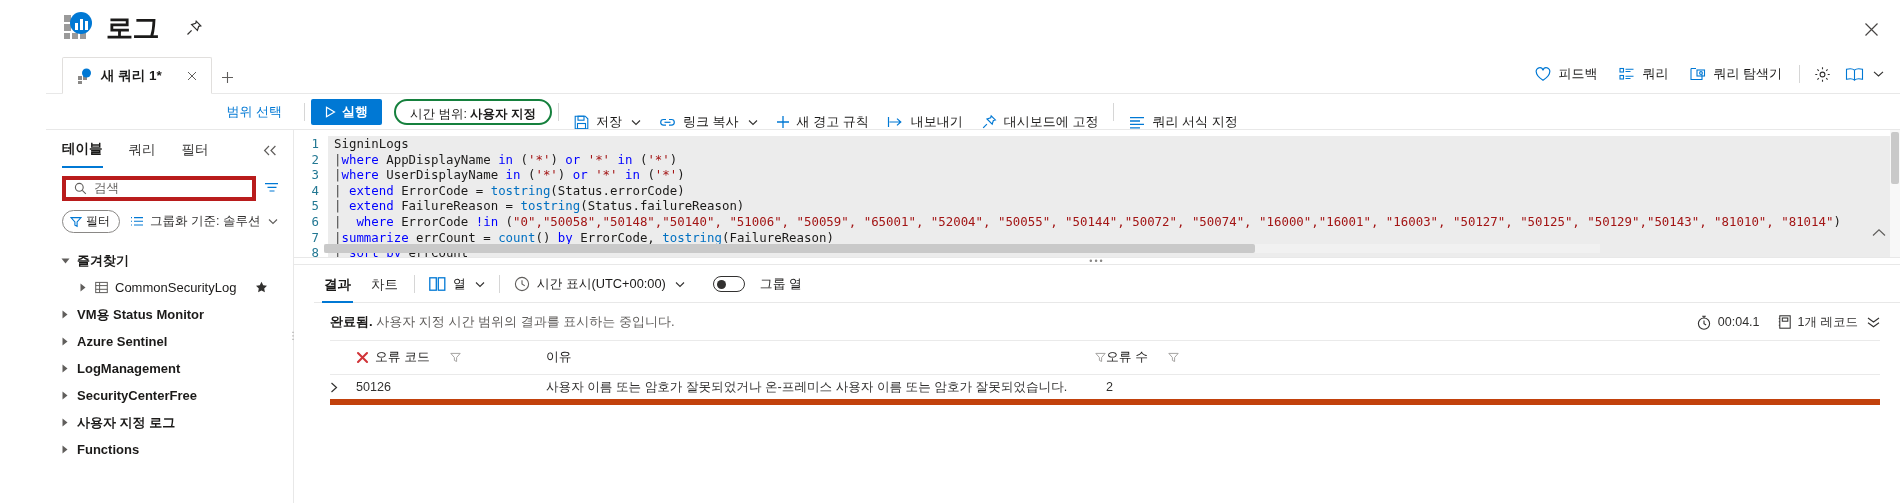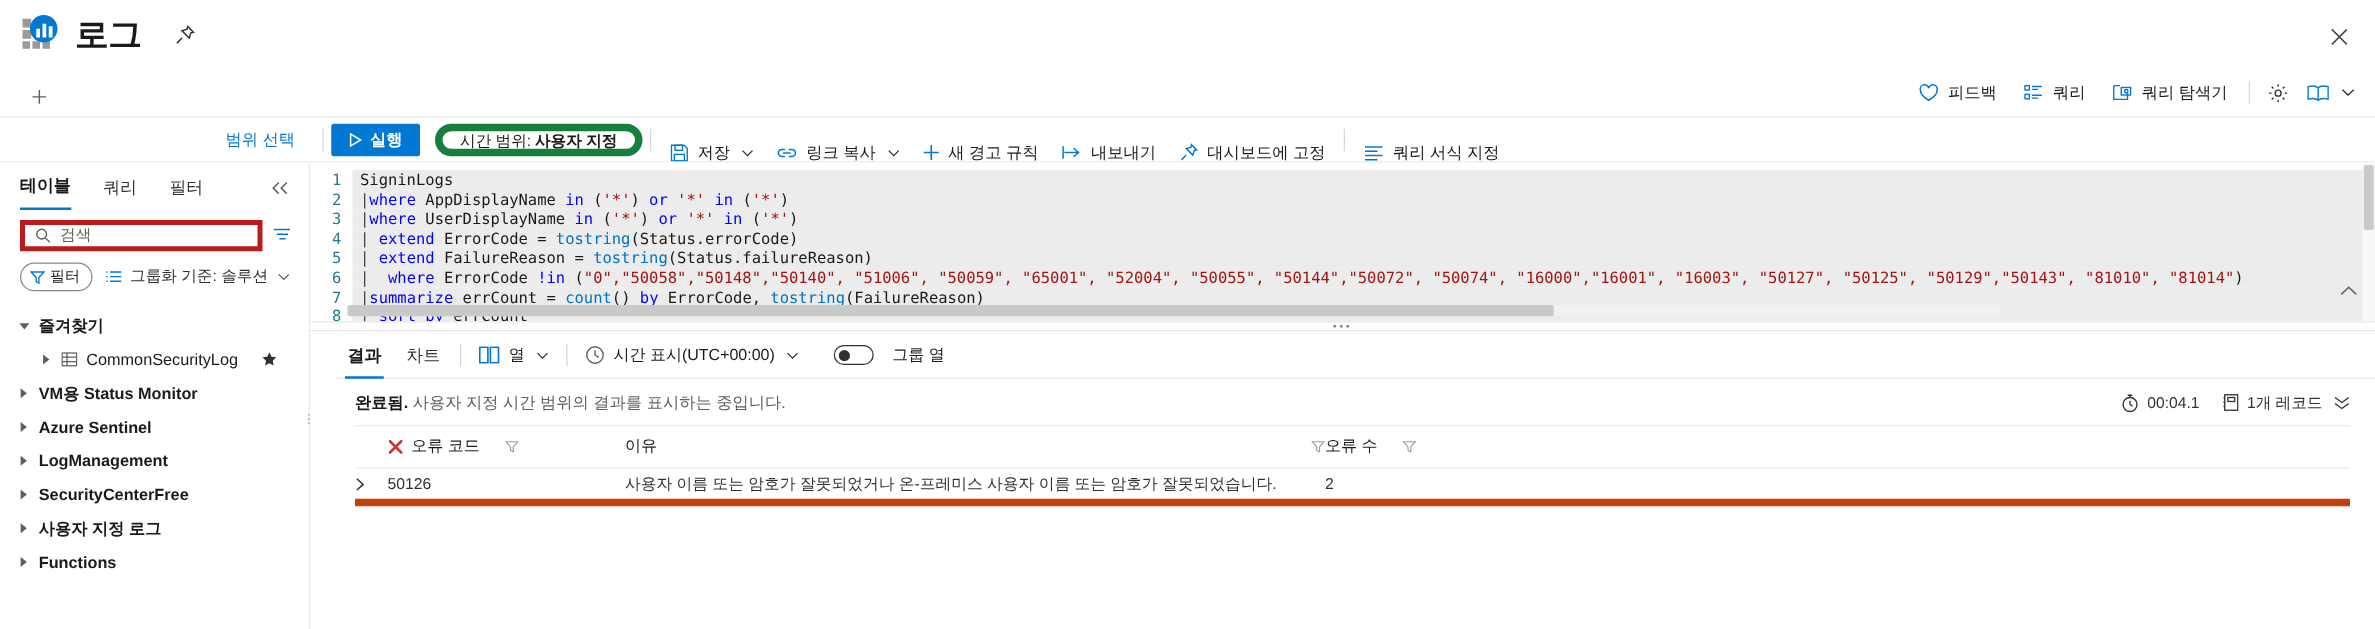--- a/index.html
+++ b/index.html
@@ -3,21 +3,21 @@
 <meta charset="utf-8">
 <style>
   * { box-sizing: border-box; margin: 0; padding: 0; }
   html, body {
     width: 1900px; height: 503px;
     font-family: "Liberation Sans", sans-serif;
     background: #ffffff; color: #1b1a19;
     overflow: hidden;
     -webkit-font-smoothing: antialiased;
   }
-  .app { position: relative; width: 1900px; height: 479px; background:#fff; }
+  .app { position: relative; width: 1900px; height: 479px; background:#fff;padding-left:46px; }
 
   
   .titlebar { height: 56px; display:flex; align-items:center; padding: 0 14px 0 16px; position:relative; }
   .logo { width: 34px; height: 34px; position: relative; flex: 0 0 auto; margin-right: 10px; }
   .page-title { font-size: 27px; font-weight: 700; letter-spacing: -0.5px; color:#1b1a19; margin-right: 22px; }
   .pin-btn { width: 26px; height:26px; display:flex; align-items:center; justify-content:center; cursor:pointer; }
   .close-btn { position:absolute; right: 16px; top: 16px; width: 26px; height: 26px;
      display:flex; align-items:center; justify-content:center; cursor:pointer; font-size: 20px; color:#4a4a4a; }
 
   
@@ -34,21 +34,21 @@
   .tb-item { display:flex; align-items:center; gap:7px; padding: 5px 11px; font-size: 13px; color:#1b1a19; cursor:pointer; white-space:nowrap; }
   .vsep { width:1px; height: 18px; background:#d6d6d6; margin: 0 6px; }
 
   
   .cmdbar { height: 36px; display:flex; align-items:center; padding-left: 12px; position:relative; }
   .cmdbar:after { content:""; position:absolute; left:0; right:0; bottom:0; height:1px; background:#e8e8e8; }
   .scope-left { width: 240px; display:flex; align-items:center; justify-content:flex-end; padding-right: 16px; }
   .link-blue { color:#0078d4; font-size: 13px; cursor:pointer; }
   .run-btn { background:#0078d4; color:#fff; font-size:13px; font-weight:600; height:26px;
       display:flex; align-items:center; gap:6px; padding: 0 14px; border-radius:2px; cursor:pointer; }
-  .pill { height:26px; border:6px solid #15803d; border-radius: 14px; display:flex; align-items:flex-start;
+  .pill { height:26px; border:2px solid #15803d; border-radius: 14px; display:flex; align-items:flex-end;
       padding: 0 14px; font-size: 12.5px; color:#1b1a19; margin-left: 12px; cursor:pointer; }
   .pill b { font-weight:700; margin-left:3px; }
   .cmd-item { display:flex; align-items:center; gap:7px; font-size: 13px; color:#1b1a19; padding: 5px 9px; cursor:pointer; white-space:nowrap;margin-top:20px; }
   .chev { font-size: 9px; color:#605e5c; margin-left: 2px; }
 
   
   .body { display:flex; height: 411px; }
   .sidebar { width: 248px; border-right: 1px solid #e8e8e8; position:relative; background:#fff; }
   .sb-tabs { display:flex; align-items:center; padding: 10px 16px 0 16px; gap: 26px; position:relative; }
   .sb-tab { font-size: 13.5px; color:#323130; padding-bottom: 8px; cursor:pointer; font-weight:400; }
@@ -155,20 +155,36 @@
       </svg>
     </span>
     <span class="close-btn ic">
       <svg width="15" height="15" viewBox="0 0 15 15" stroke="#484644" stroke-width="1.2">
         <path d="M1.5 1.5l12 12M13.5 1.5l-12 12"></path>
       </svg>
     </span>
   </div>
 
   <div class="tabstrip">
+    <div class="qtab">
+      <span class="ic">
+        <svg width="16" height="16" viewBox="0 0 16 16">
+          <rect x="1" y="8" width="4" height="4" fill="#8a8886"></rect>
+          <rect x="6" y="8" width="4" height="4" fill="#8a8886"></rect>
+          <rect x="1" y="13" width="4" height="3" fill="#8a8886"></rect>
+          <circle cx="9.5" cy="5" r="4.5" fill="#0078d4"></circle>
+        </svg>
+      </span>
+      <span class="label">새 쿼리 1*</span>
+      <span class="tabclose ic">
+        <svg width="10" height="10" viewBox="0 0 10 10" stroke="#605e5c" stroke-width="1">
+            <path d="M1 1l8 8M9 1L1 9"></path>
+          </svg>
+      </span>
+    </div>
     <div class="tab-add ic">
       <svg width="13" height="13" viewBox="0 0 13 13" stroke="#605e5c" stroke-width="1.1">
           <path d="M6.5 1v11M1 6.5h11"></path>
         </svg>
     </div>
 
     <div class="tab-right">
       <div class="tb-item">
         <span class="ic">
           <svg width="16" height="15" viewBox="0 0 16 15" fill="none" stroke="#0078d4" stroke-width="1.2">

